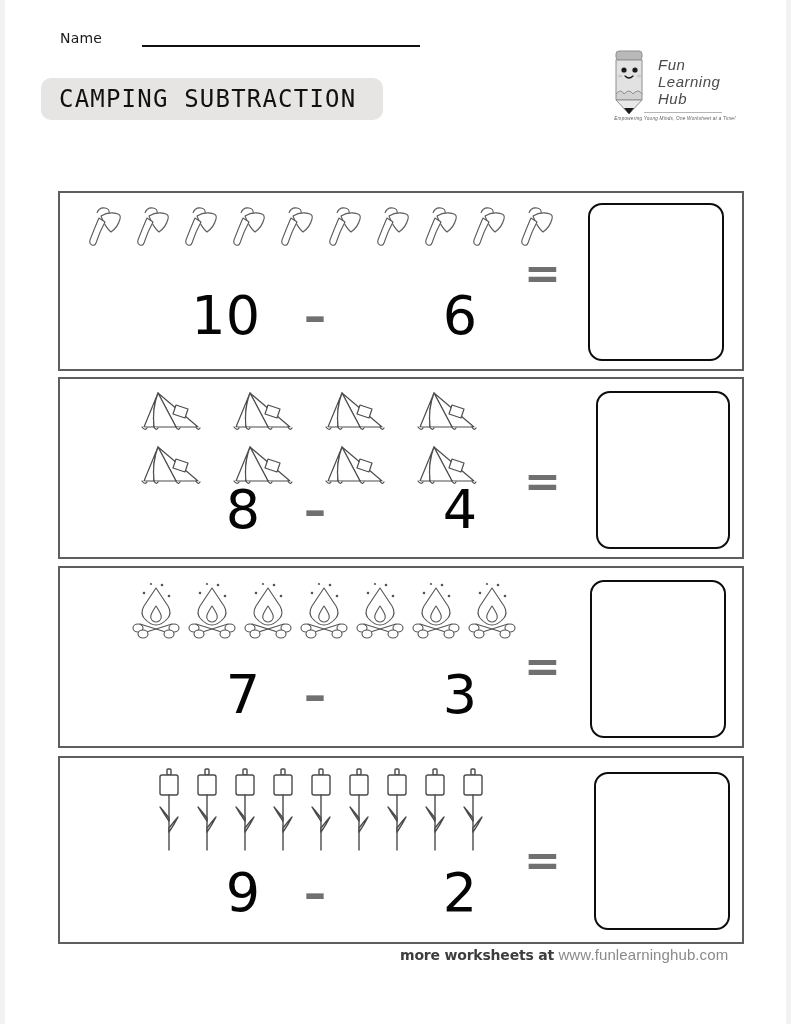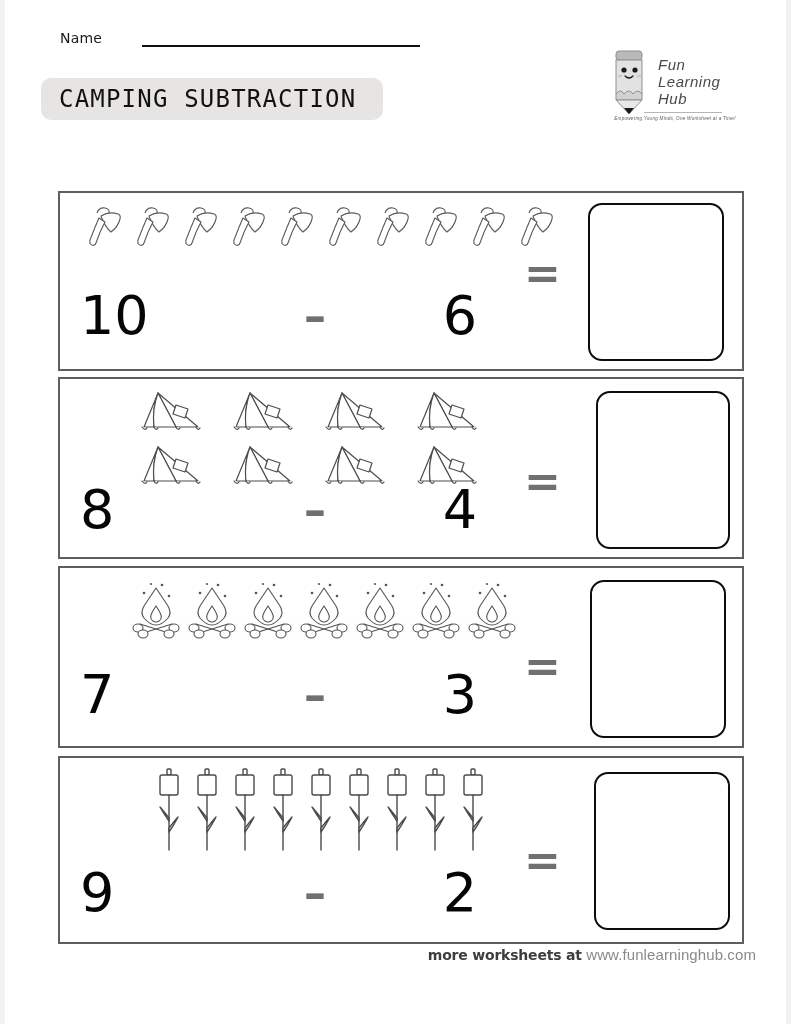--- a/index.html
+++ b/index.html
@@ -181,21 +181,21 @@
     display: flex;
     align-items: center;
   }
   .num {
     font-family: "DejaVu Sans", sans-serif;
     font-size: 54px;
     font-weight: 400;
     color: #050505;
     line-height: 1;
   }
-  .num.first { width: 180px; text-align: left; }
+  .num.first { width: 180px; text-align: right; }
   .num.second { width: 180px; text-align: center; }
   .minus {
     width: 110px;
     text-align: center;
     font-family: "DejaVu Sans", sans-serif;
     font-size: 44px;
     font-weight: bold;
     color: #707070;
     line-height: 1;
   }
@@ -212,24 +212,23 @@
     position: absolute;
     border: 2.5px solid #0d0d0d;
     border-radius: 14px;
     background: #ffffff;
     box-sizing: border-box;
   }
 
   
   .footer {
     position: absolute;
-    left: 392px;
+    left: 400px;
     top: 946px;
     width: 364px;
-    text-align: right;
     white-space: nowrap;
   }
   .footer-strong {
     font-family: "DejaVu Sans", sans-serif;
     font-size: 14px;
     font-weight: bold;
     color: #3d3d3d;
     letter-spacing: -0.2px;
   }
   .footer-url {

